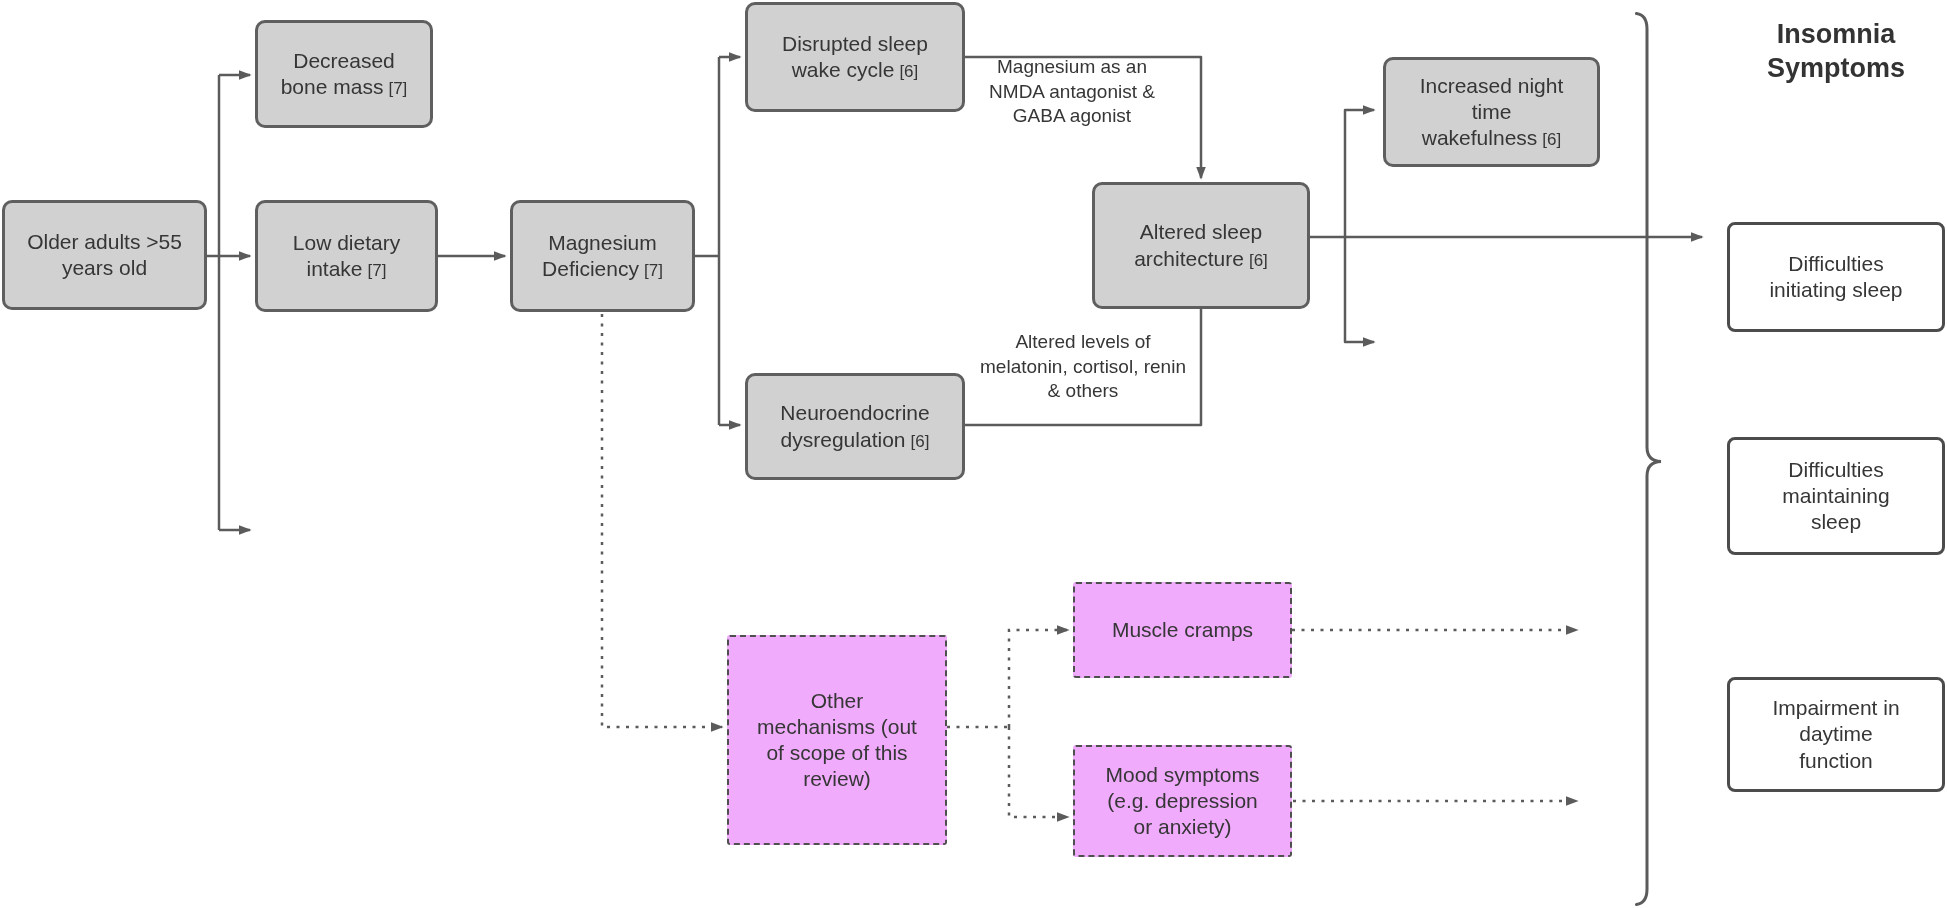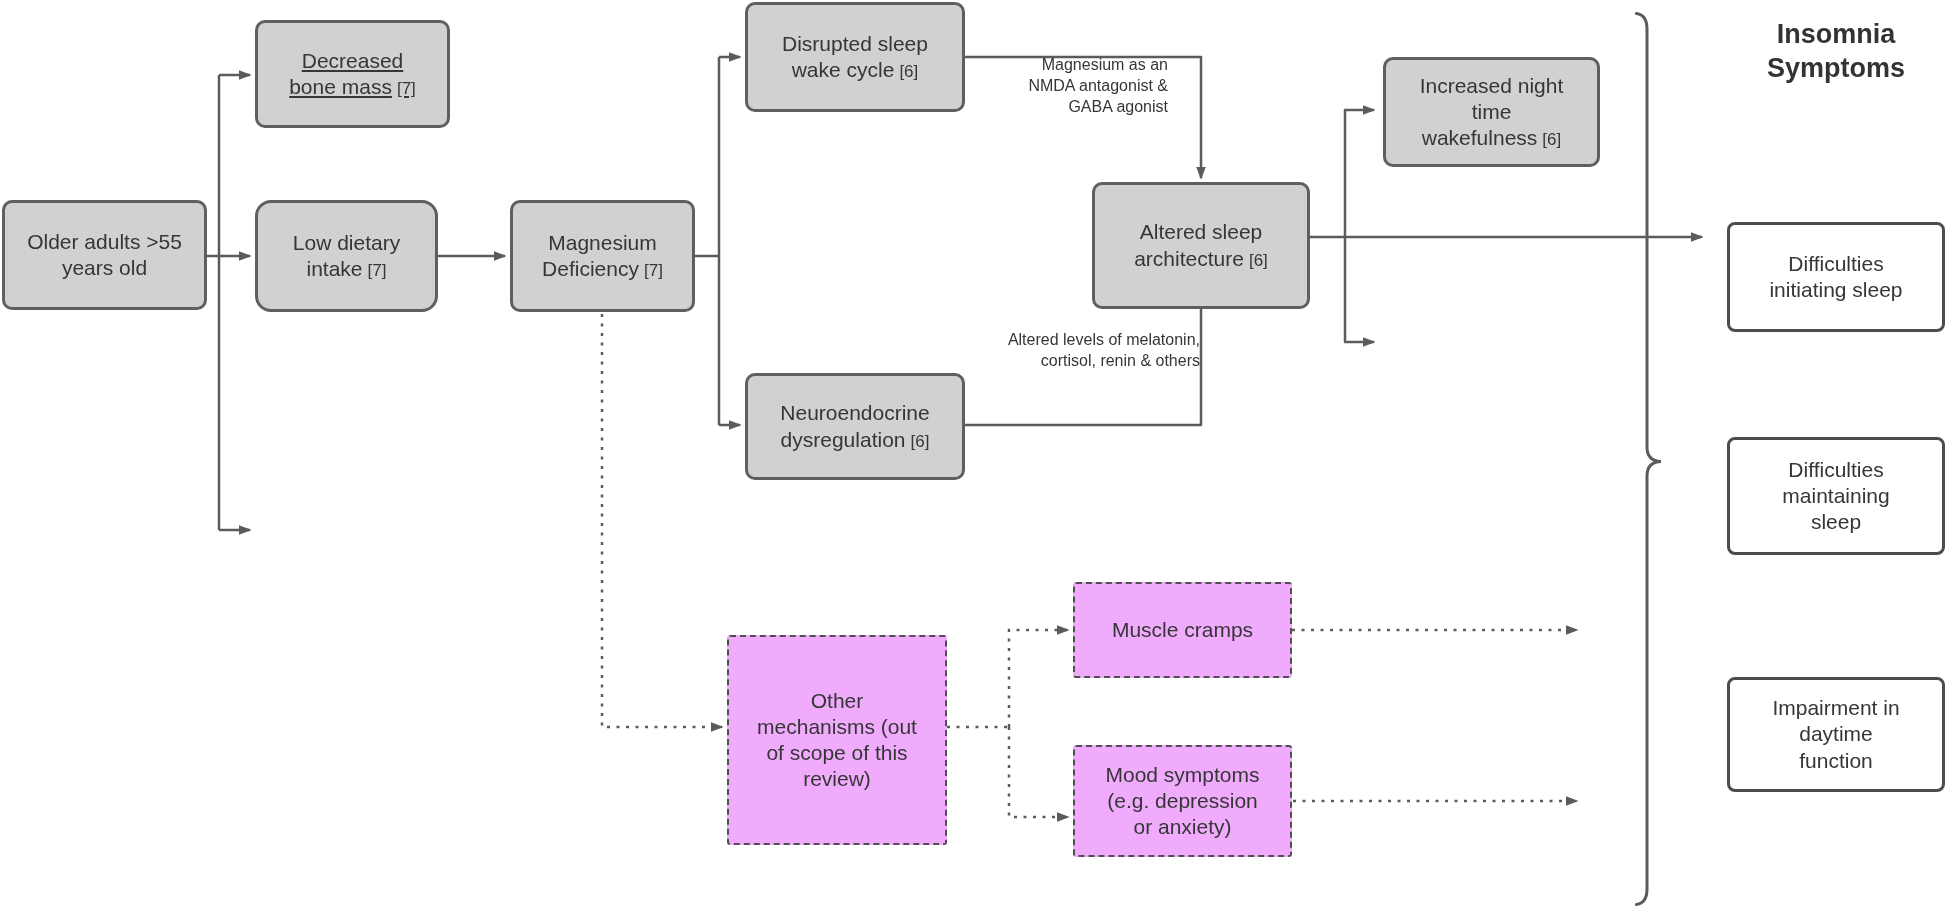--- a/index.html
+++ b/index.html
@@ -29,22 +29,22 @@
     border-radius:8px;
   }
   .dashed{
     background:#f0abfc;
     border:2.5px dashed #4f4f4f;
     border-radius:3px;
   }
   .ref{font-size:17px;}
   .ref:not(:empty){margin-left:5px;}
   .edge-label{
-    position:absolute;text-align:right;
-    font-size:16px;line-height:1.3;color:#363636;margin-left:12px;
+    position:absolute;text-align:center;
+    font-size:19px;line-height:1.3;color:#363636;
   }
   .heading{
     position:absolute;text-align:center;
     font-size:27px;font-weight:bold;line-height:1.25;color:#333333;
   }
   svg#wires{position:absolute;left:0;top:0;pointer-events:none;}
 </style>
 </head>
 <body>
 
@@ -101,25 +101,25 @@
       <path d="M 1293 801 H 1577" marker-end="url(#ah)"></path>
     </g>
 
     <path d="M 1636.5 13.5 Q 1647 15 1647 29 L 1647 447 Q 1647 461 1661 461.5 Q 1647 462 1647 476 L 1647 889 Q 1647 903 1636.5 904.5" stroke="#5b5b5b" stroke-width="3" fill="none" stroke-linecap="round"></path>
   </svg>
 
   <div class="node gray" style="left:2px;top:200px;width:205px;height:110px;padding:0 18px;">
     <span><span>Older adults &gt;55 years old</span><span class="ref"></span></span>
   </div>
 
-  <div class="node gray" style="left:255px;top:20px;width:195px;height:108px;padding:0 18px;text-decoration:underline;">
+  <div class="node gray" style="left:255px;top:20px;width:178px;height:108px;padding:0 18px;">
     <span><span>Decreased bone mass</span><span class="ref">[7]</span></span>
   </div>
 
-  <div class="node gray" style="left:255px;top:200px;width:183px;height:112px;padding:0 16px;border-radius:16px;">
+  <div class="node gray" style="left:255px;top:200px;width:183px;height:112px;padding:0 16px;">
     <span><span>Low dietary intake</span><span class="ref">[7]</span></span>
   </div>
 
 
   <div class="node gray" style="left:510px;top:200px;width:185px;height:112px;">
     <span><span>Magnesium Deficiency</span><span class="ref">[7]</span></span>
   </div>
 
   <div class="node gray" style="left:745px;top:2px;width:220px;height:110px;padding:0 14px;">
     <span><span>Disrupted sleep wake cycle</span><span class="ref">[6]</span></span>

